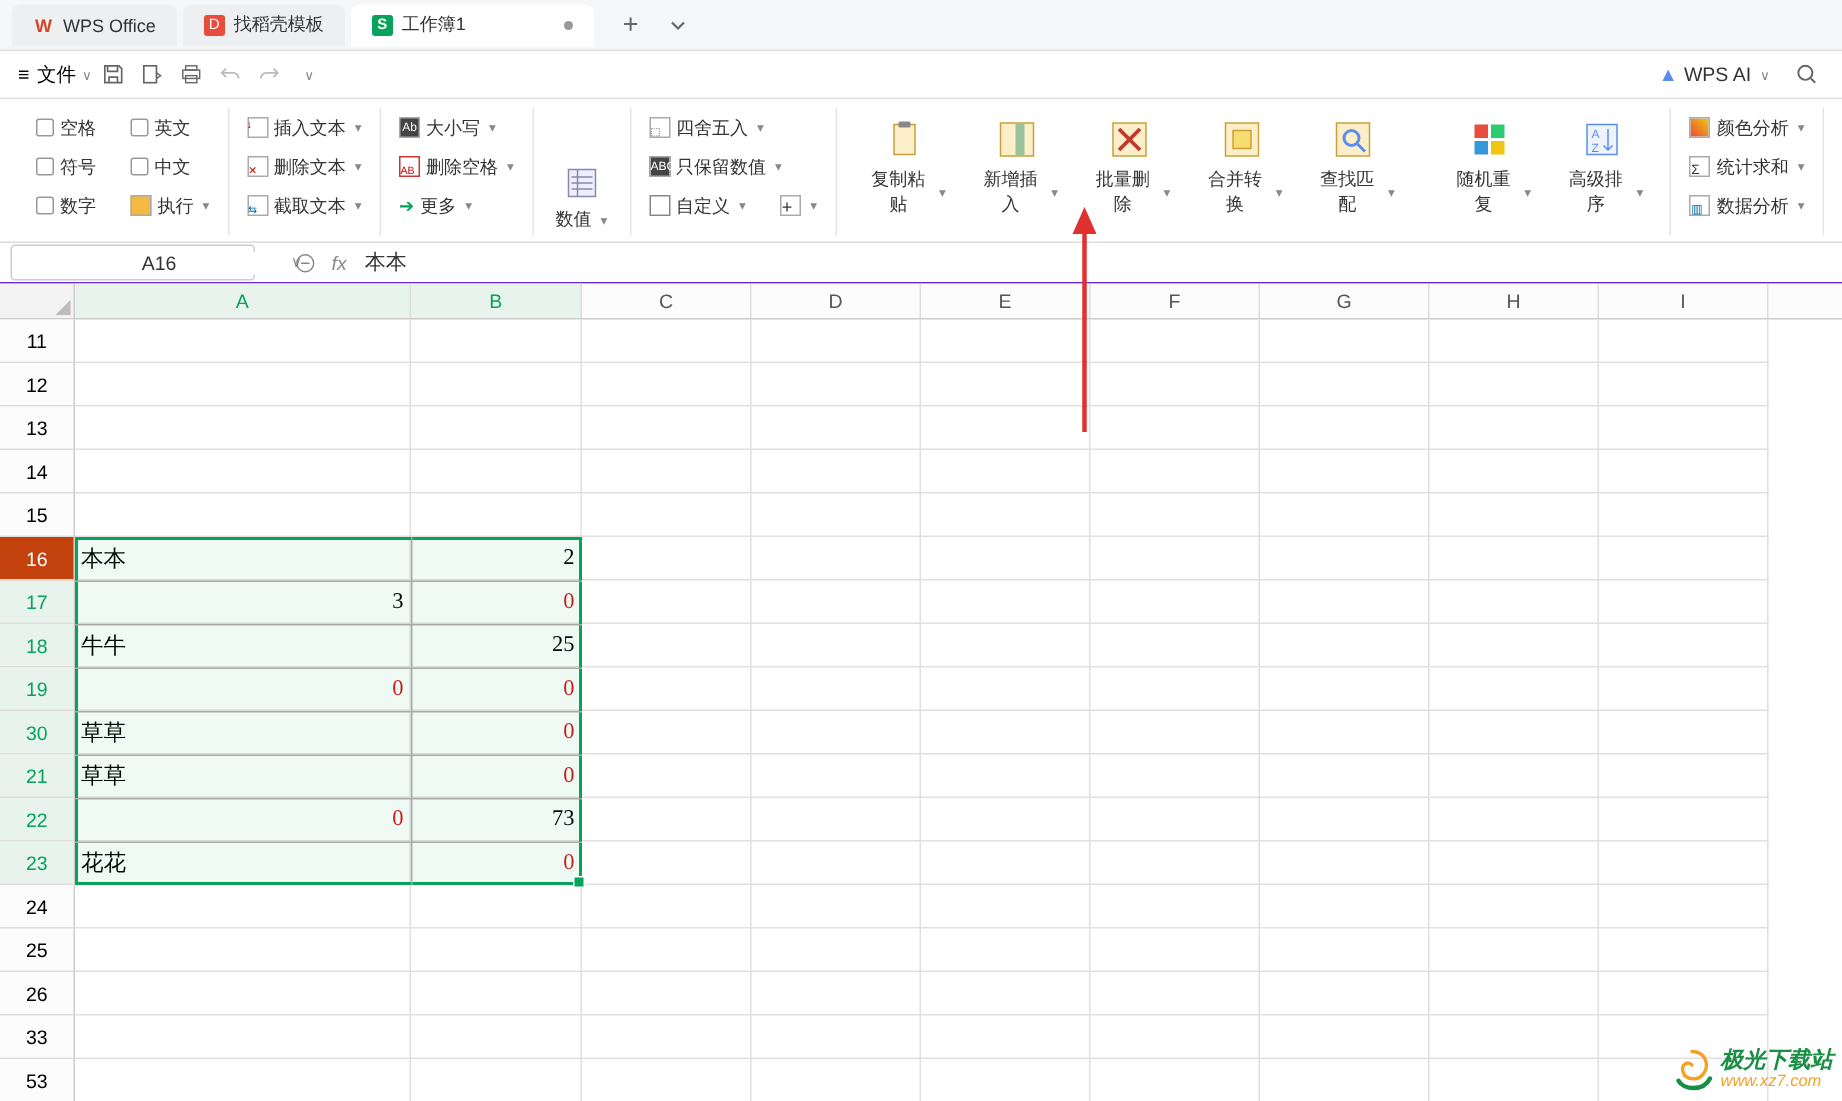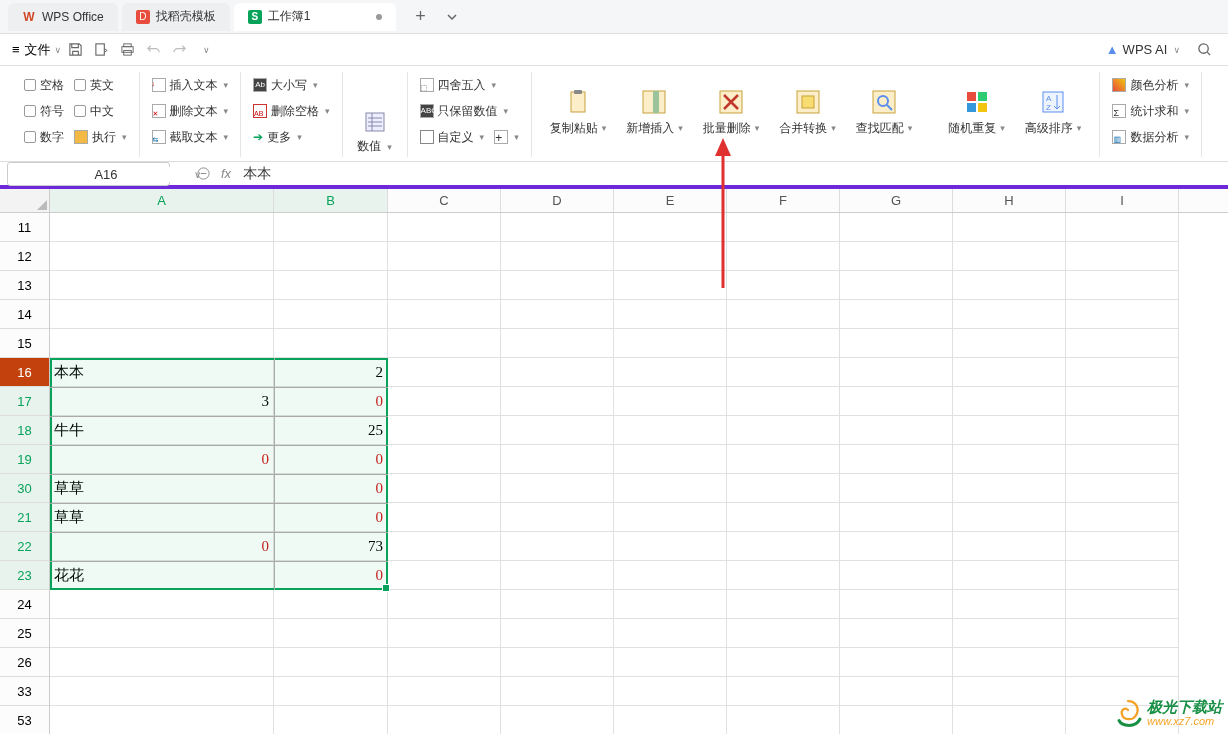--- a/index.html
+++ b/index.html
@@ -26,35 +26,35 @@
 .menu-tab { padding: 0 14px; height: 32px; display: flex; align-items: center; font-size: 13px; color: #333; cursor: pointer; }
 .menu-tab.active { color: #07a35a; font-weight: 500; border-bottom: 2px solid #07a35a; }
 .menu-bar-right { margin-left: auto; display: flex; align-items: center; gap: 12px; }
 .ai-label { font-size: 13px; color: #333; display: flex; align-items: center; gap: 4px; }
 .ai-icon { color: #5b8def; font-weight: bold; }
 
 
 .ribbon { height: 96px; background: #fff; display: flex; align-items: stretch; padding: 6px 12px 4px 12px; border-bottom: 1px solid #dcdcdc; font-size: 12px; color: #333; overflow: hidden; }
 .ribbon-group { display: flex; flex-direction: column; padding: 0 8px; border-right: 1px solid #e5e5e5; }
 .ribbon-group.no-border { border-right: none; }
-.ribbon-row { display: flex; align-items: center; height: 26px; gap: 2px; white-space: nowrap; }
+.ribbon-row { display: flex; align-items: center; height: 26px; gap: 15px; white-space: nowrap; }
 .rb-item { display: flex; align-items: center; gap: 4px; padding: 2px 4px; cursor: pointer; }
 .rb-checkbox { width: 12px; height: 12px; border: 1px solid #999; border-radius: 2px; }
 .mini-block { width: 14px; height: 14px; background: #e8e8e8; border: 1px solid #aaa; display: inline-block; }
 .mini-block.ab { background: #444; color: #fff; font-size: 8px; line-height: 12px; text-align: center; }
 .mini-block.orange { background: #f4b942; }
 .mini-block.iab { background: #fff; }
 .caret { font-size: 9px; color: #888; margin-left: 2px; }
 .big-btn { display: flex; flex-direction: column; align-items: center; justify-content: center; padding: 4px 10px; cursor: pointer; gap: 4px; height: 80px; }
 .big-btn-icon { width: 28px; height: 28px; display: flex; align-items: center; justify-content: center; }
 .big-btn-label { font-size: 12px; text-align: center; display: flex; align-items: center; gap: 2px; }
 .big-btn-row { display: flex; }
 
 
-.formula-bar { height: 27px; background: #fff; display: flex; border-bottom: 4px solid #6d28d9; }
+.formula-bar { height: 27px; background: #fff; display: flex; align-items: center; border-bottom: 1px solid #6d28d9; }
 .cell-ref-box { width: 163px; height: 24px; border: 1px solid #ccc; margin-left: 7px; display: flex; align-items: center; padding: 0 10px; border-radius: 3px; }
 .cell-ref-input { flex: 1; border: none; outline: none; font-size: 13px; text-align: center; color: #333; }
 .cell-ref-caret { color: #888; font-size: 10px; }
 .fx-controls { display: flex; align-items: center; margin-left: 26px; gap: 10px; color: #888; }
 .fx-btn { cursor: pointer; font-size: 13px; }
 .fx-label { font-style: italic; font-size: 13px; }
 .formula-input { flex: 1; border: none; outline: none; font-size: 14px; padding: 0 12px; color: #333; }
 
 
 .sheet-area { position: relative; height: 545px; overflow: hidden; }

